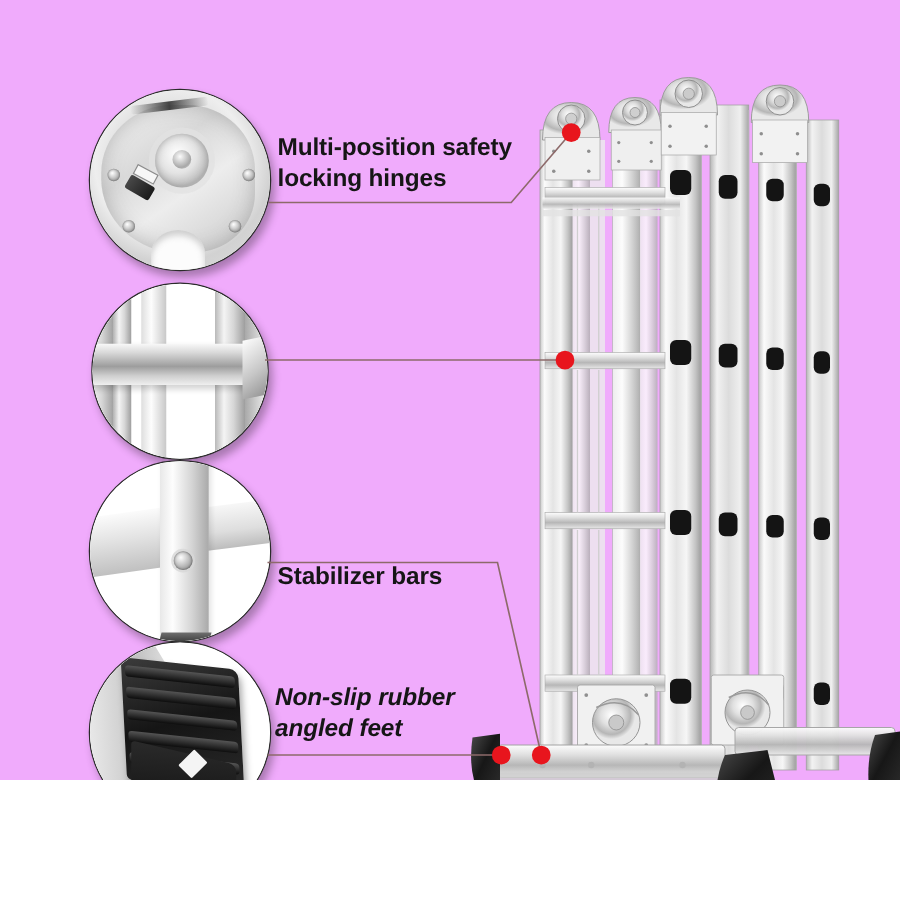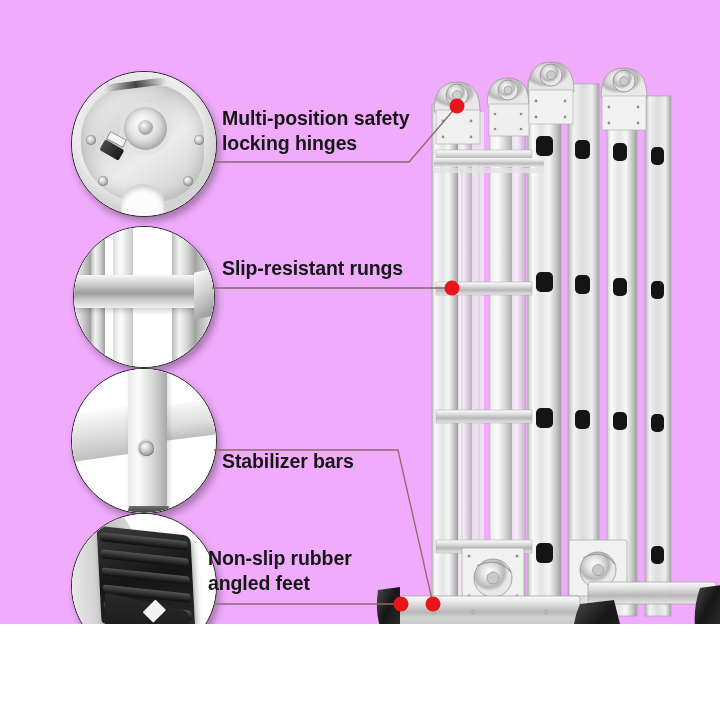--- a/index.html
+++ b/index.html
@@ -479,20 +479,19 @@
       <circle cx="457" cy="106" r="7.5" fill="#e8151d"></circle>
       <circle cx="452" cy="288" r="7.5" fill="#e8151d"></circle>
       <circle cx="433" cy="604" r="7.5" fill="#e8151d"></circle>
       <circle cx="401" cy="604" r="7.5" fill="#e8151d"></circle>
     </g>
   </svg>
 
   <div class="label" style="left:222px; top:106px;">Multi-position safety
 locking hinges</div>
 
-  <div class="label" style="left:222px; top:256px;">Slip-resistant rungs</div>
 
   <div class="label" style="left:222px; top:418px;margin-top:31px;">Stabilizer bars</div>
 
-  <div class="label" style="left:208px; top:546px;">Non-slip rubber
+  <div class="label" style="left:220px; top:546px;font-style:italic;">Non-slip rubber
 angled feet</div>
 
 </div>
 
 </body></html>

